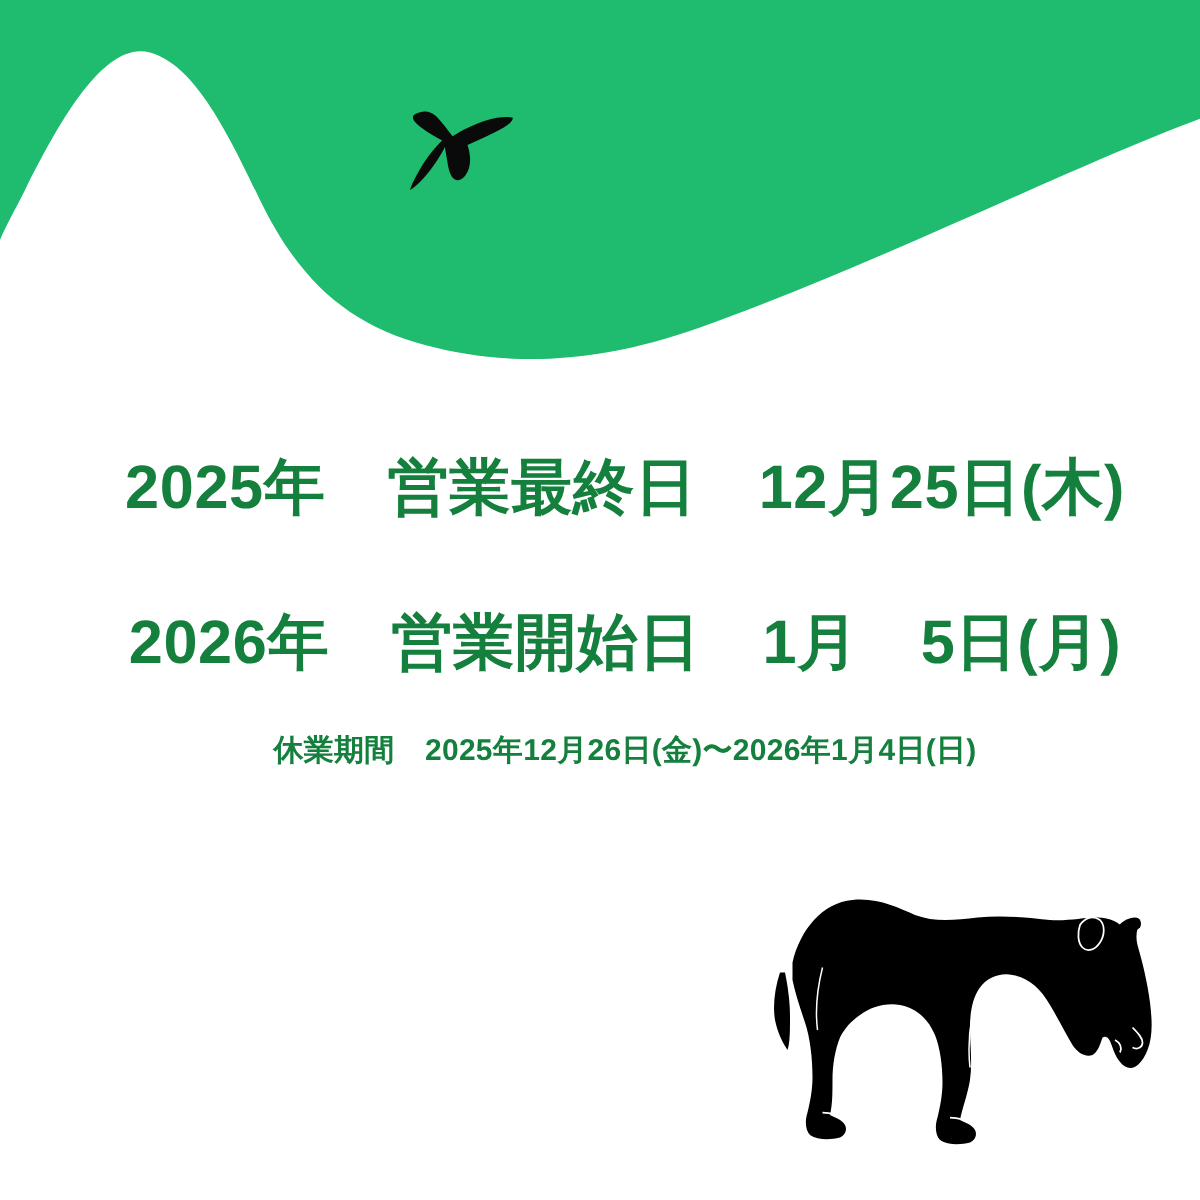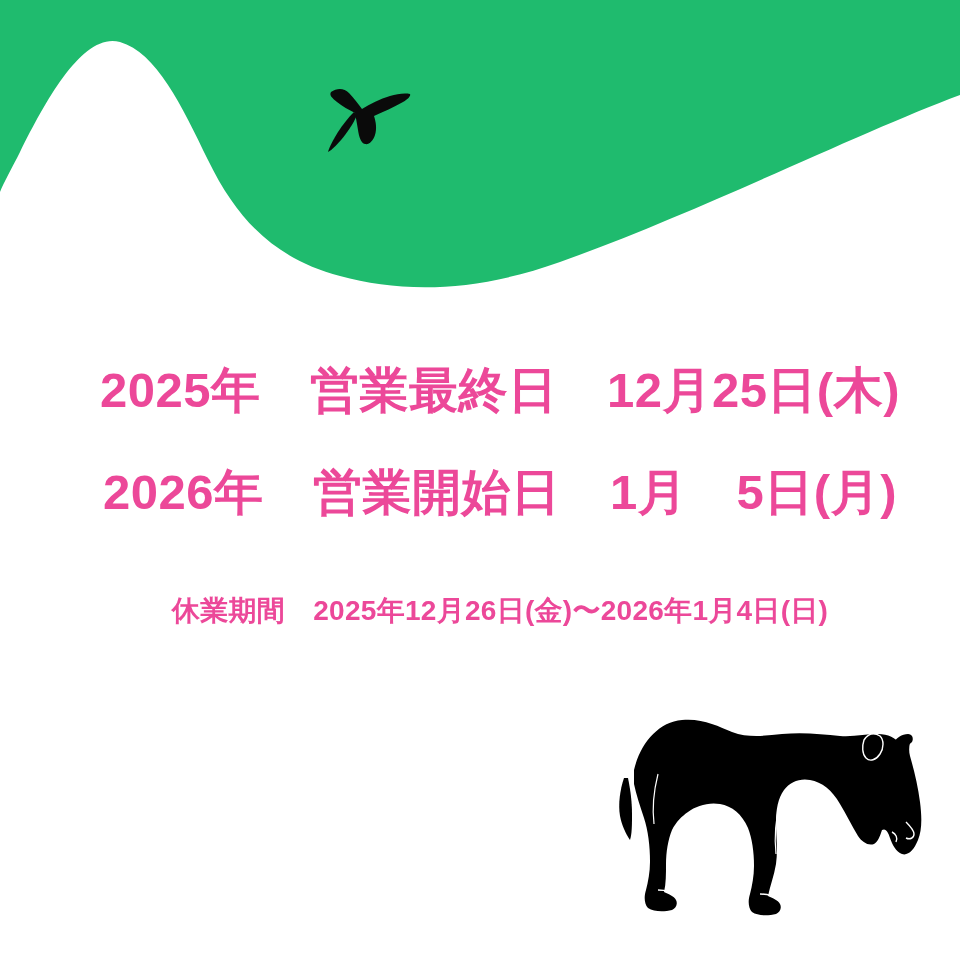--- a/index.html
+++ b/index.html
@@ -46,38 +46,38 @@
 
   
   .notice {
     position: absolute;
     left: 0;
     top: 355px;
     width: 960px;
     text-align: center;
   }
   .notice-line {
-    color: #ec4899;
+    color: #15803d;
     font-weight: bold;
     letter-spacing: 0.01em;
     white-space: pre;
     padding-left: 40px;
   }
   .notice-line.primary {
     font-size: 49px;
     line-height: 70px;
     margin: 0;
   }
   .notice-line.primary.second {
-    margin-top: 32px;
+    margin-top: 54px;
   }
   .notice-line.secondary {
-    font-size: 28px;
+    font-size: 24px;
     line-height: 44px;
-    margin-top: 62px;
+    margin-top: 30px;
   }
 
   
   .brand-logo {
     position: absolute;
     left: 136px;
     top: 782px;
     width: 390px;
     height: 110px;
   }

